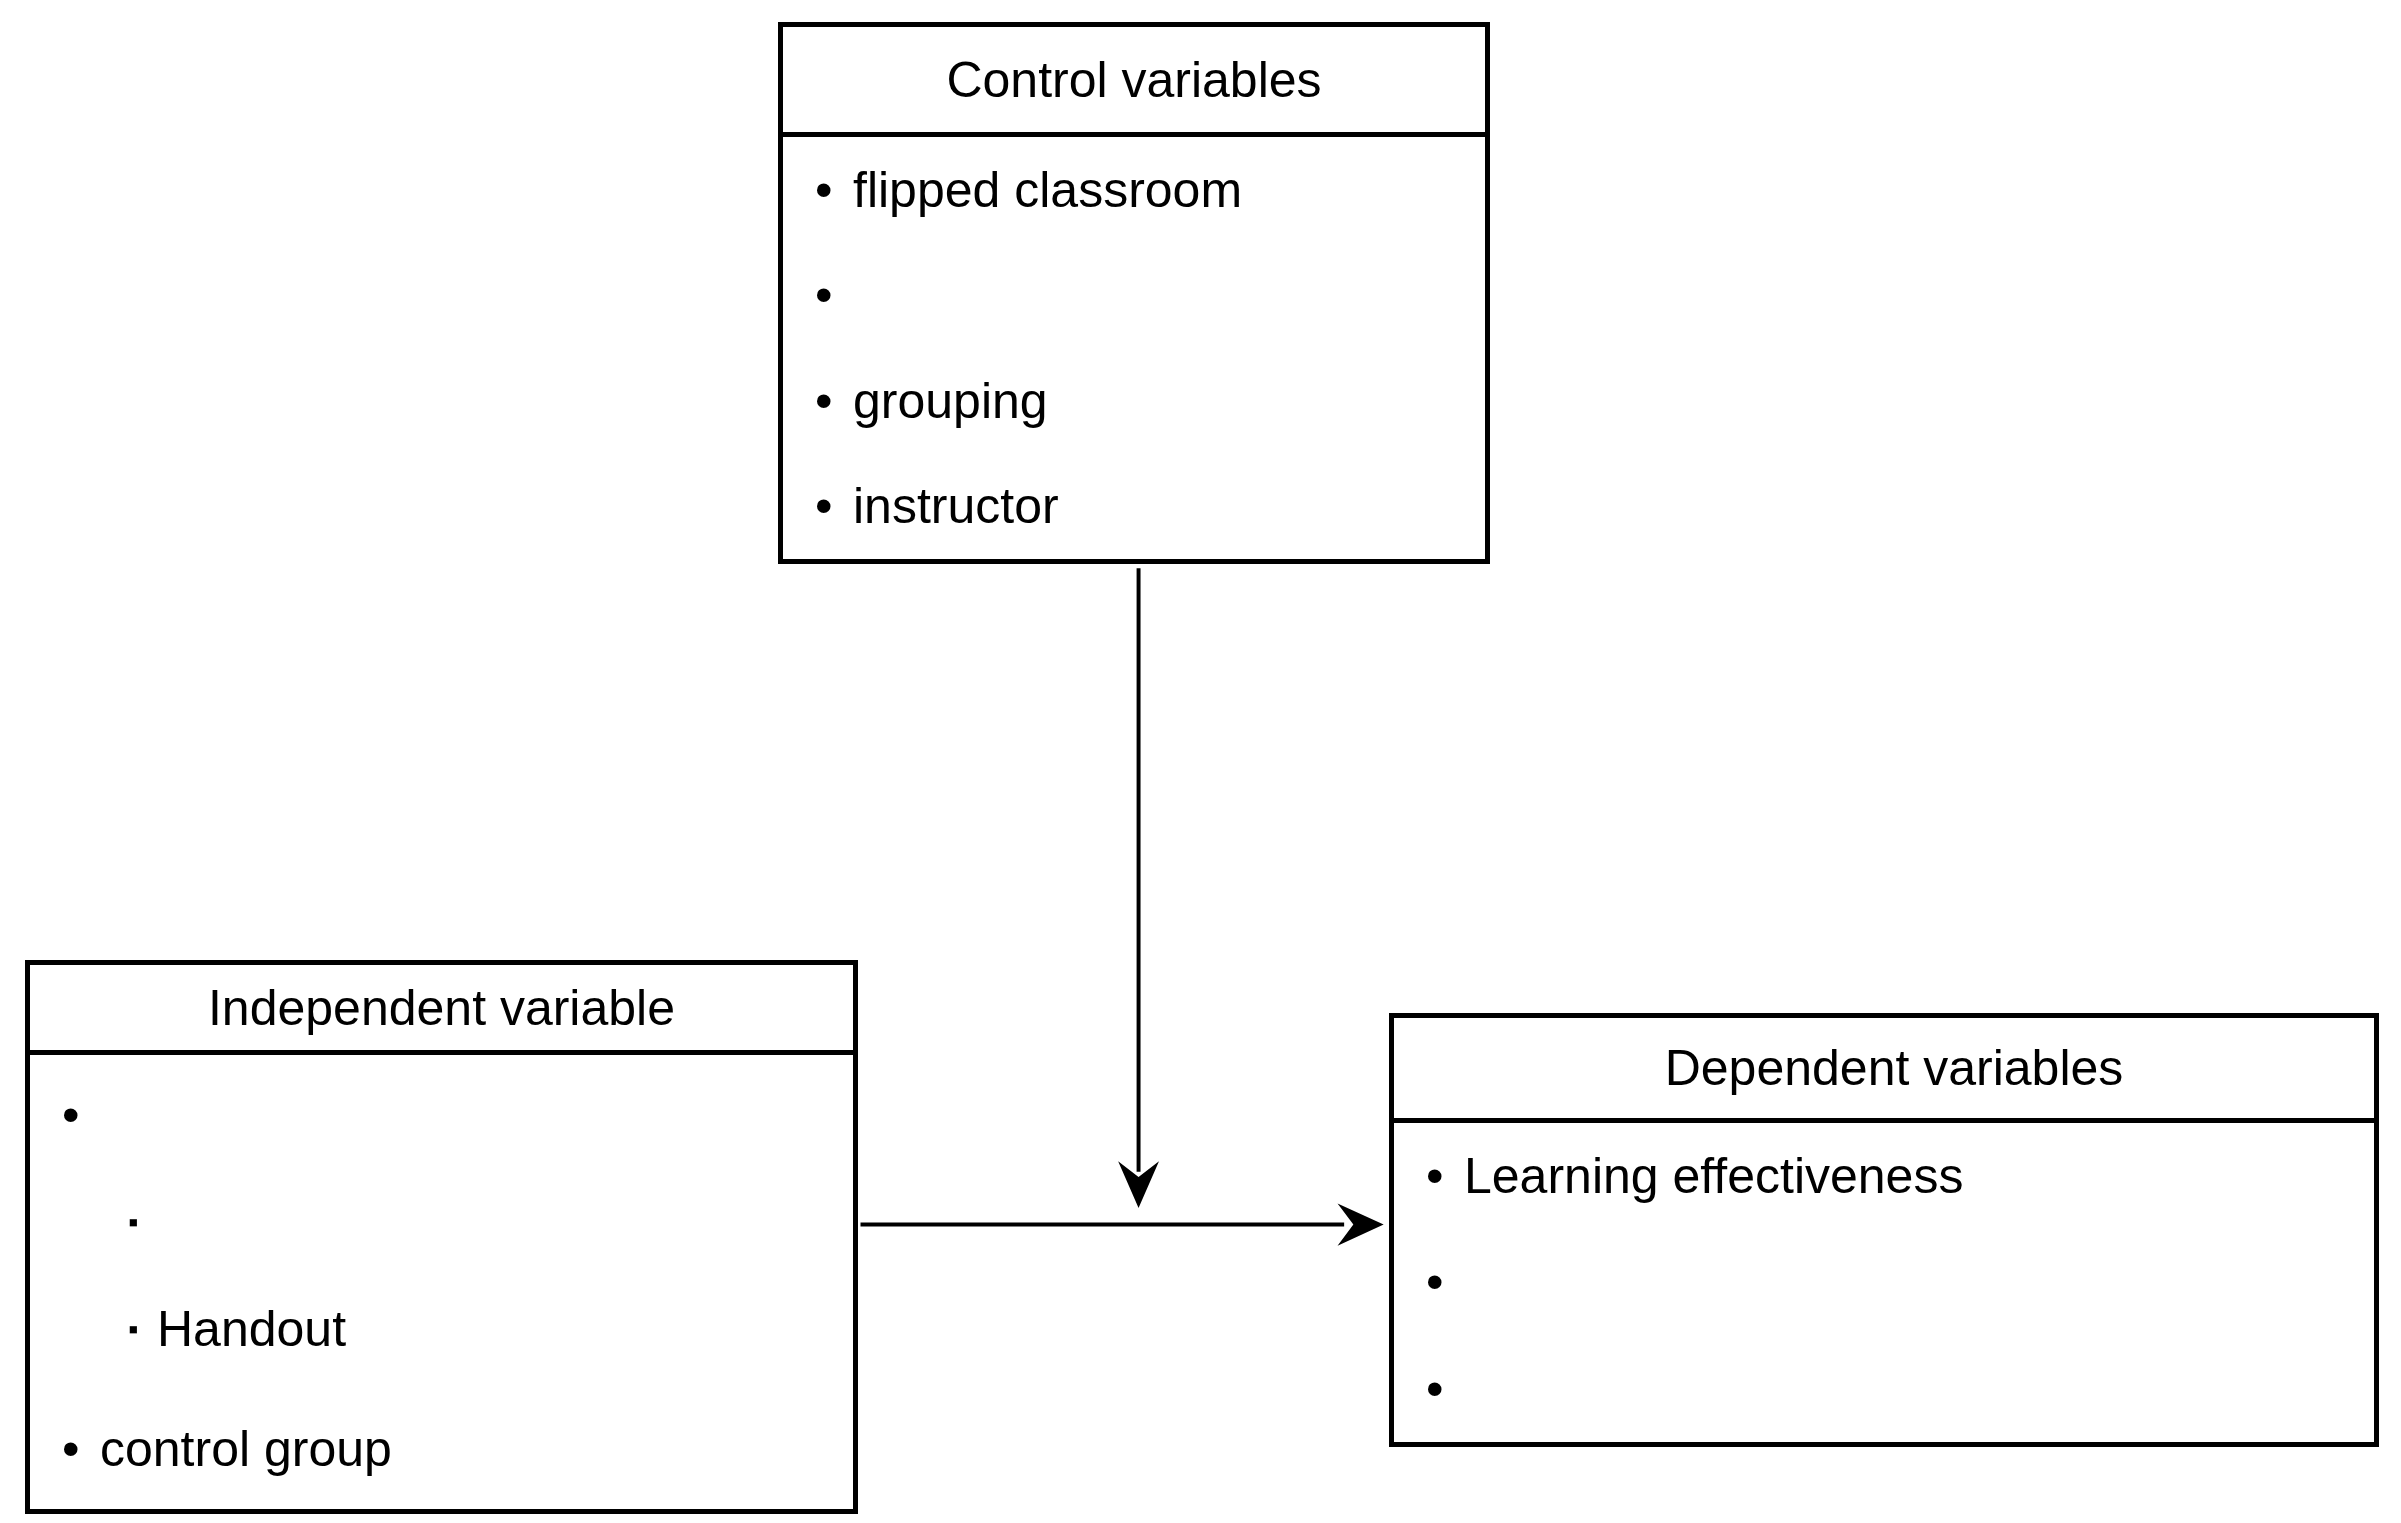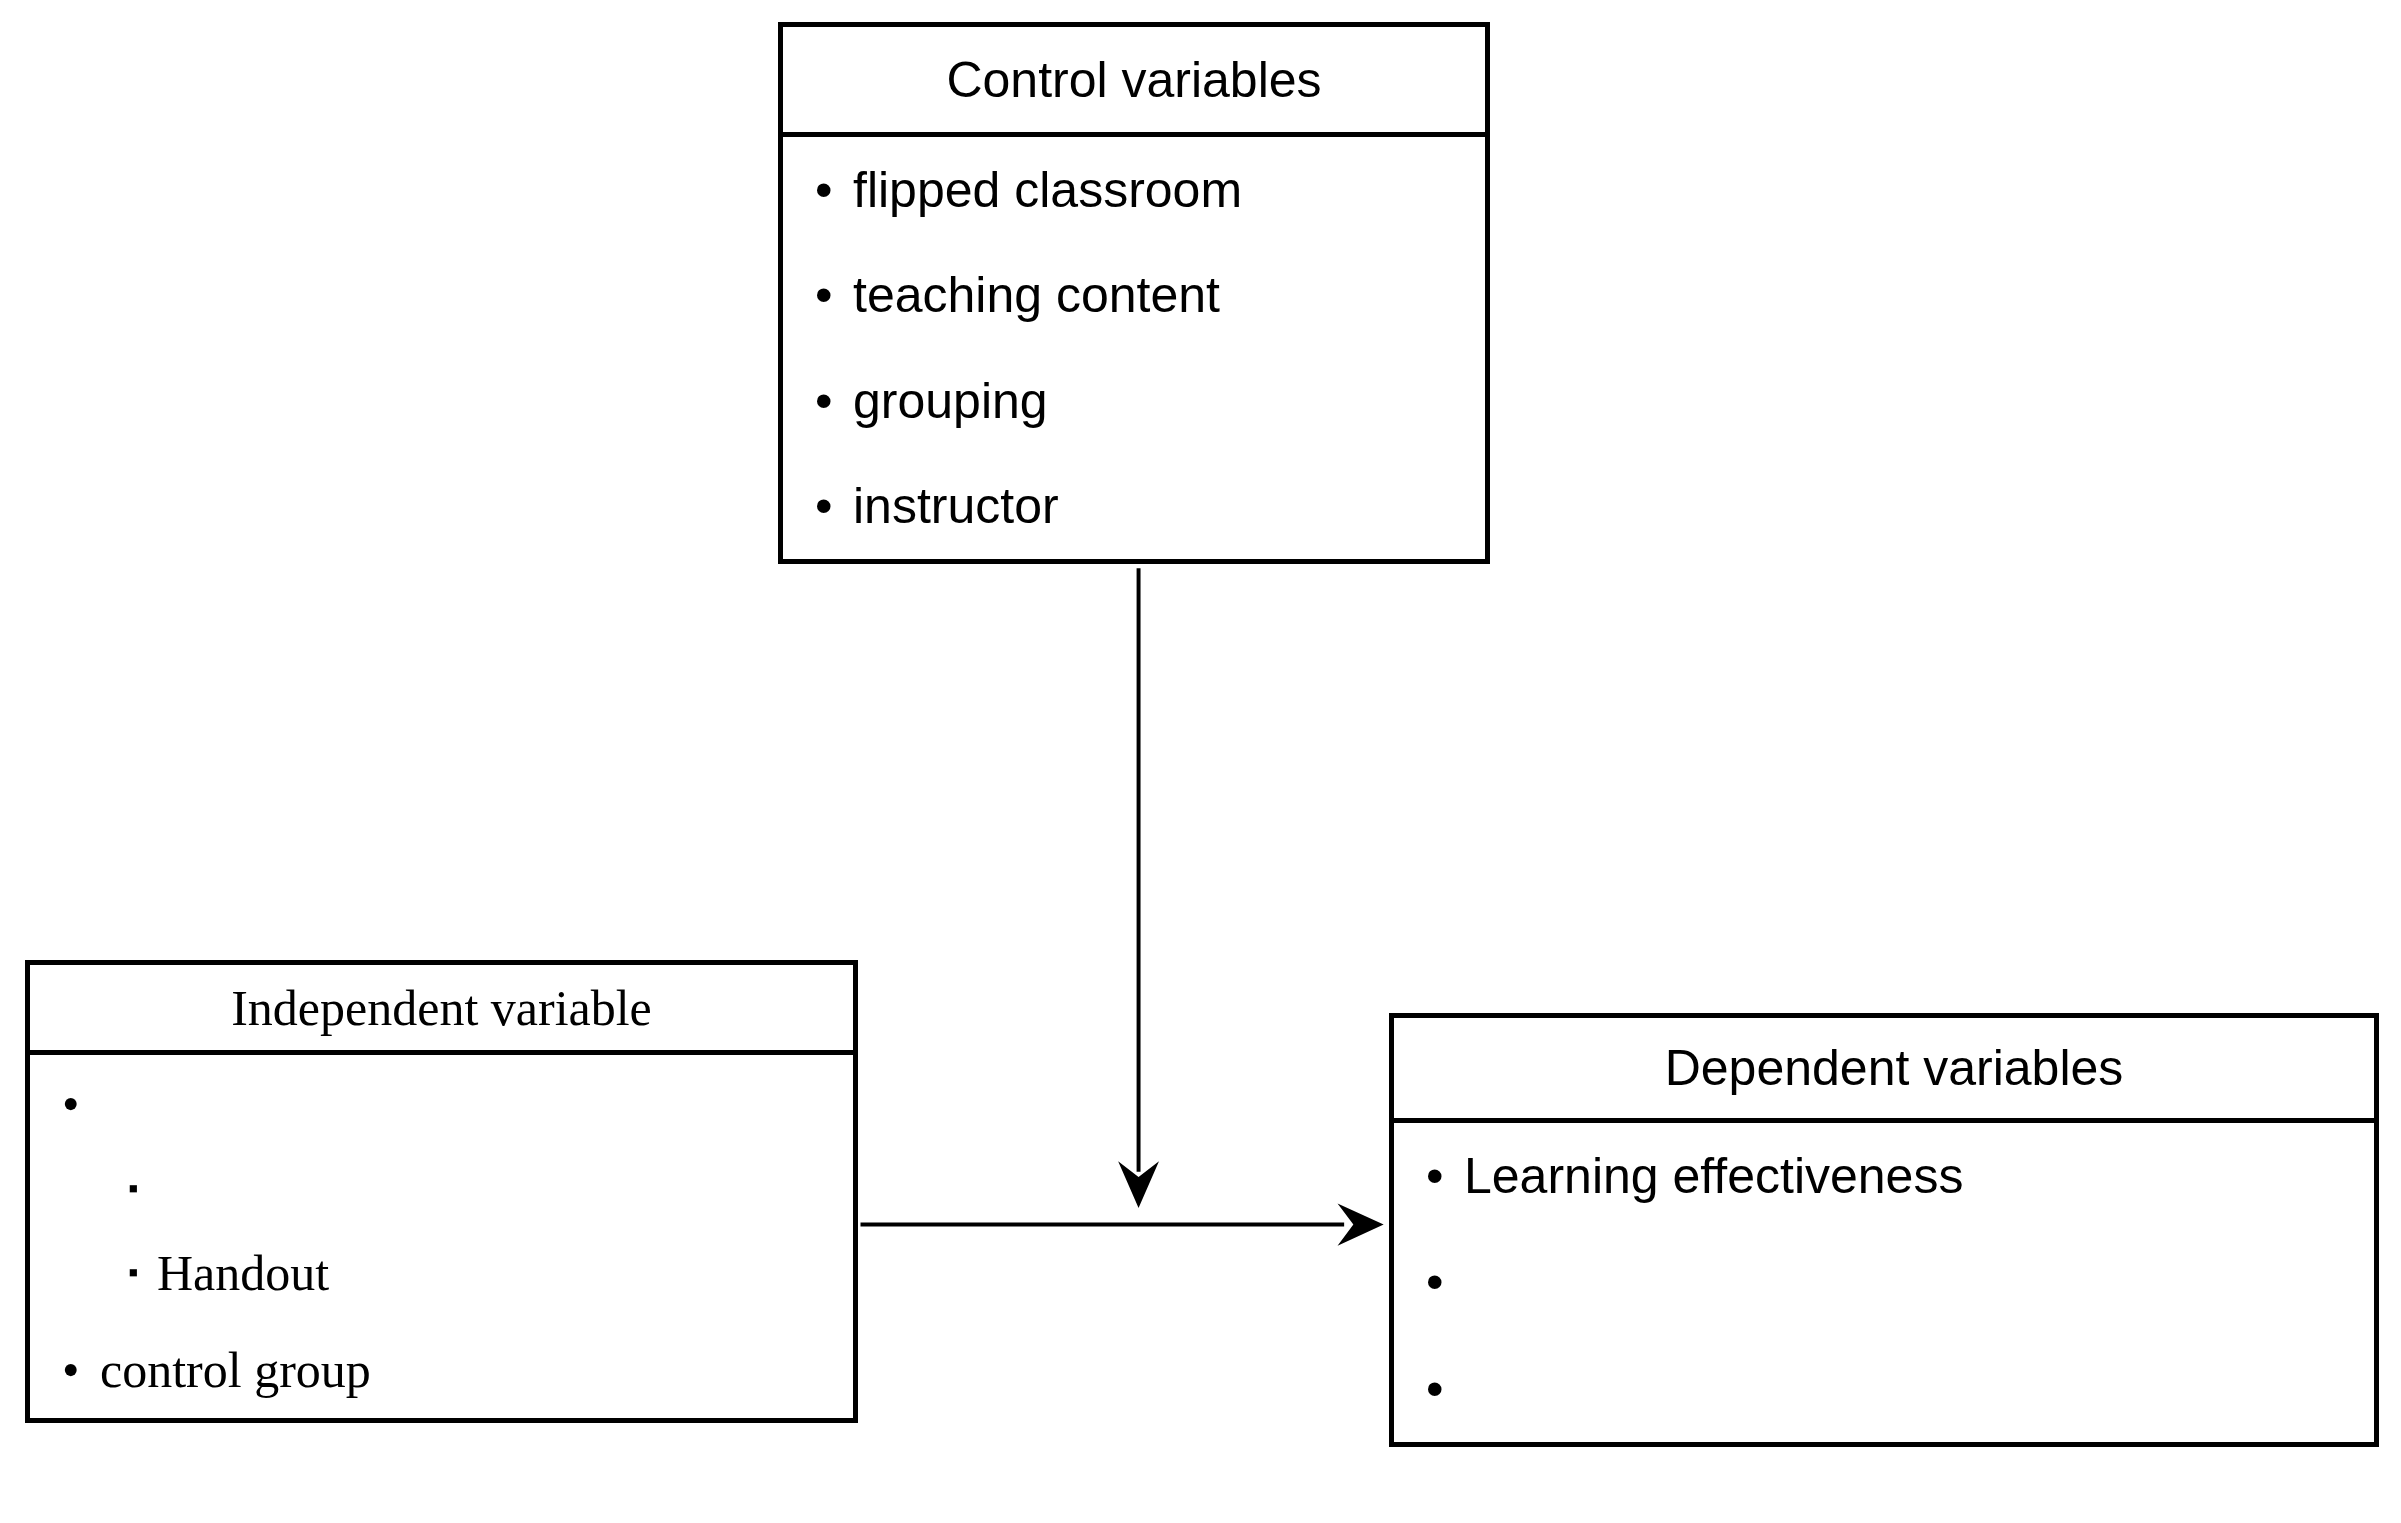--- a/index.html
+++ b/index.html
@@ -69,21 +69,21 @@
   }
   .item.lvl2 { padding-left: 66px; }
   .item.lvl2 .bullet {
     width: 29px;
     font-size: 29px;
   }
 
   
   #control-box     { left: 778px; top: 22px;   width: 712px; height: 542px; }
   #control-box .box-title     { height: 110px; }
-  #independent-box { left: 25px;   top: 960px; width: 833px; height: 463px; font-family: Liberation Serif, serif; }
+  #independent-box { left: 25px;   top: 960px; width: 833px; height: 554px; }
   #independent-box .box-title { height: 90px; }
   #dependent-box   { left: 1389px; top: 1013px; width: 990px; height: 434px; }
   #dependent-box .box-title   { height: 105px; padding-left: 20px; }
 </style>
 </head>
 <body>
 
 <div class="canvas">
 
   <svg class="arrows" viewBox="0 0 3644 2312" xmlns="http://www.w3.org/2000/svg">
@@ -97,21 +97,20 @@
 
   <div class="box" id="control-box">
     <div class="box-title">Control variables</div>
     <ul class="box-body">
       <li class="item">
         <span class="bullet">•</span>
         <span class="item-label">flipped classroom</span>
       </li>
       <li class="item">
         <span class="bullet">•</span>
-        <span class="item-label">teaching content</span>
       </li>
       <li class="item">
         <span class="bullet">•</span>
         <span class="item-label">grouping</span>
       </li>
       <li class="item">
         <span class="bullet">•</span>
         <span class="item-label">instructor</span>
       </li>
     </ul>

